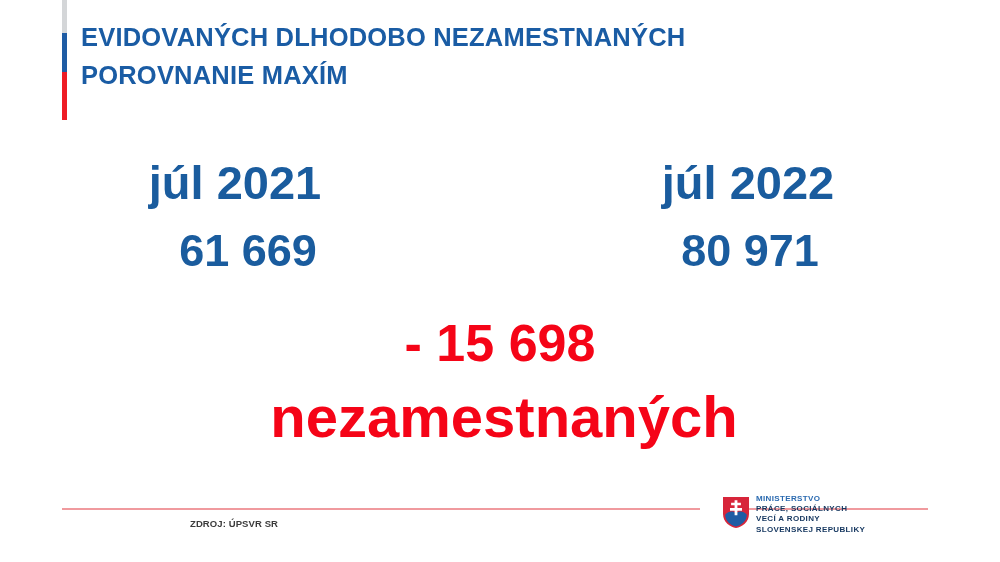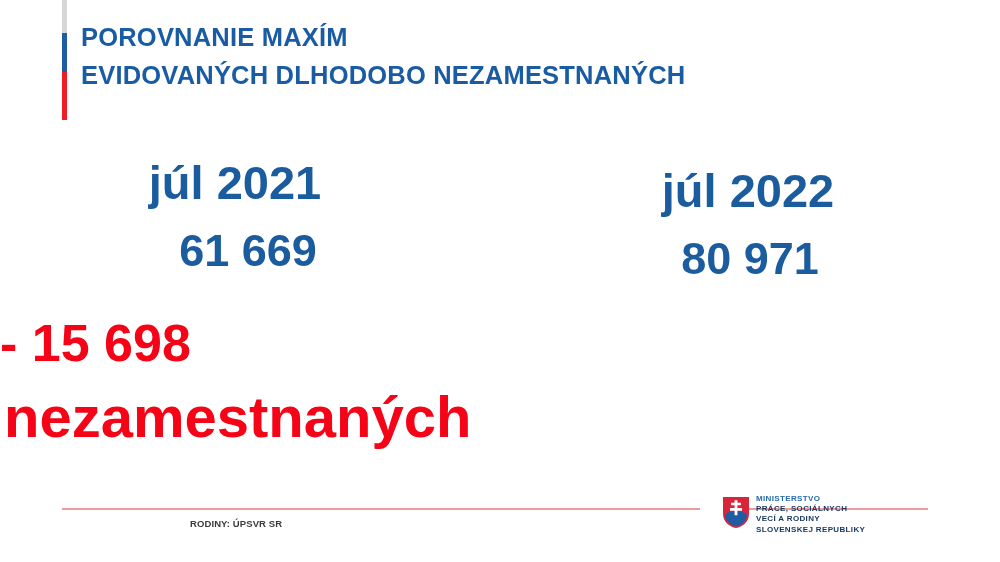--- a/index.html
+++ b/index.html
@@ -86,30 +86,30 @@
   }
   .col-value {
     font-size: 45px;
     line-height: 56px;
     white-space: nowrap;
     padding-top: 12px;
   }
   
   .col-left .col-label  { transform: translateX(-5px); }
   .col-left .col-value  { transform: translateX(8px); }
-  .col-right .col-label { transform: translateX(-2px); margin-top: 8px; }
+  .col-right .col-label { transform: translateX(-2px); }
   .col-right .col-value { transform: translateX(0px); text-align: center; }
 
   
   .difference {
     position: absolute;
     left: 0px;
     top: 312px;
     width: 1000px;
-    text-align: left;
+    text-align: center;
     color: #f50417;
     font-family: "Liberation Sans", sans-serif;
     font-weight: bold;
   }
   .diff-number {
     font-size: 52px;
     line-height: 62px;
     white-space: nowrap;
   }
   .diff-word {
@@ -190,22 +190,22 @@
 
   <div class="title-block">
 
     <div class="accent-bar">
       <div class="accent-seg accent-grey"></div>
       <div class="accent-seg accent-blue"></div>
       <div class="accent-seg accent-red"></div>
     </div>
 
     <div class="title-lines">
+      <div class="title-line">EVIDOVANÝCH DLHODOBO NEZAMESTNANÝCH</div>
       <div class="title-line">POROVNANIE MAXÍM</div>
-      <div class="title-line">EVIDOVANÝCH DLHODOBO NEZAMESTNANÝCH</div>
     </div>
 
   </div>
 
   <div class="compare">
 
     <div class="col col-left">
       <div class="col-label">júl 2021</div>
       <div class="col-value">61 669</div>
     </div>
@@ -218,21 +218,21 @@
   </div>
 
   <div class="difference">
     <div class="diff-number">- 15 698</div>
     <div class="diff-word">nezamestnaných</div>
   </div>
 
   <div class="footer-rule-left"></div>
   <div class="footer-rule-right"></div>
 
-  <div class="source-text">RODINY: ÚPSVR SR</div>
+  <div class="source-text">ZDROJ: ÚPSVR SR</div>
 
   <div class="logo">
 
     <div class="logo-shield">
       <svg width="28" height="33" viewBox="0 0 28 33" xmlns="http://www.w3.org/2000/svg">
         <path d="M1 1 H27 V18 C27 26 20 31 14 32 C8 31 1 26 1 18 Z" fill="#d7253a"></path>
         <path d="M14 30.6 C9 29.6 3.2 25.4 3.2 18.8 C5 16.6 7.4 15.6 9.6 15.6 C11.2 15.6 12.8 16.2 14 17.2 C15.2 16.2 16.8 15.6 18.4 15.6 C20.6 15.6 23 16.6 24.8 18.8 C24.8 25.4 19 29.6 14 30.6 Z" fill="#1f5ca4"></path>
         <path d="M12.6 4.2 h2.8 v2.6 h3.5 v2.5 h-3.5 v2.8 h4.6 v2.6 h-4.6 v4.6 h-2.8 v-4.6 h-4.6 v-2.6 h4.6 v-2.8 h-3.5 v-2.5 h3.5 z" fill="#ffffff"></path>
       </svg>
     </div>

